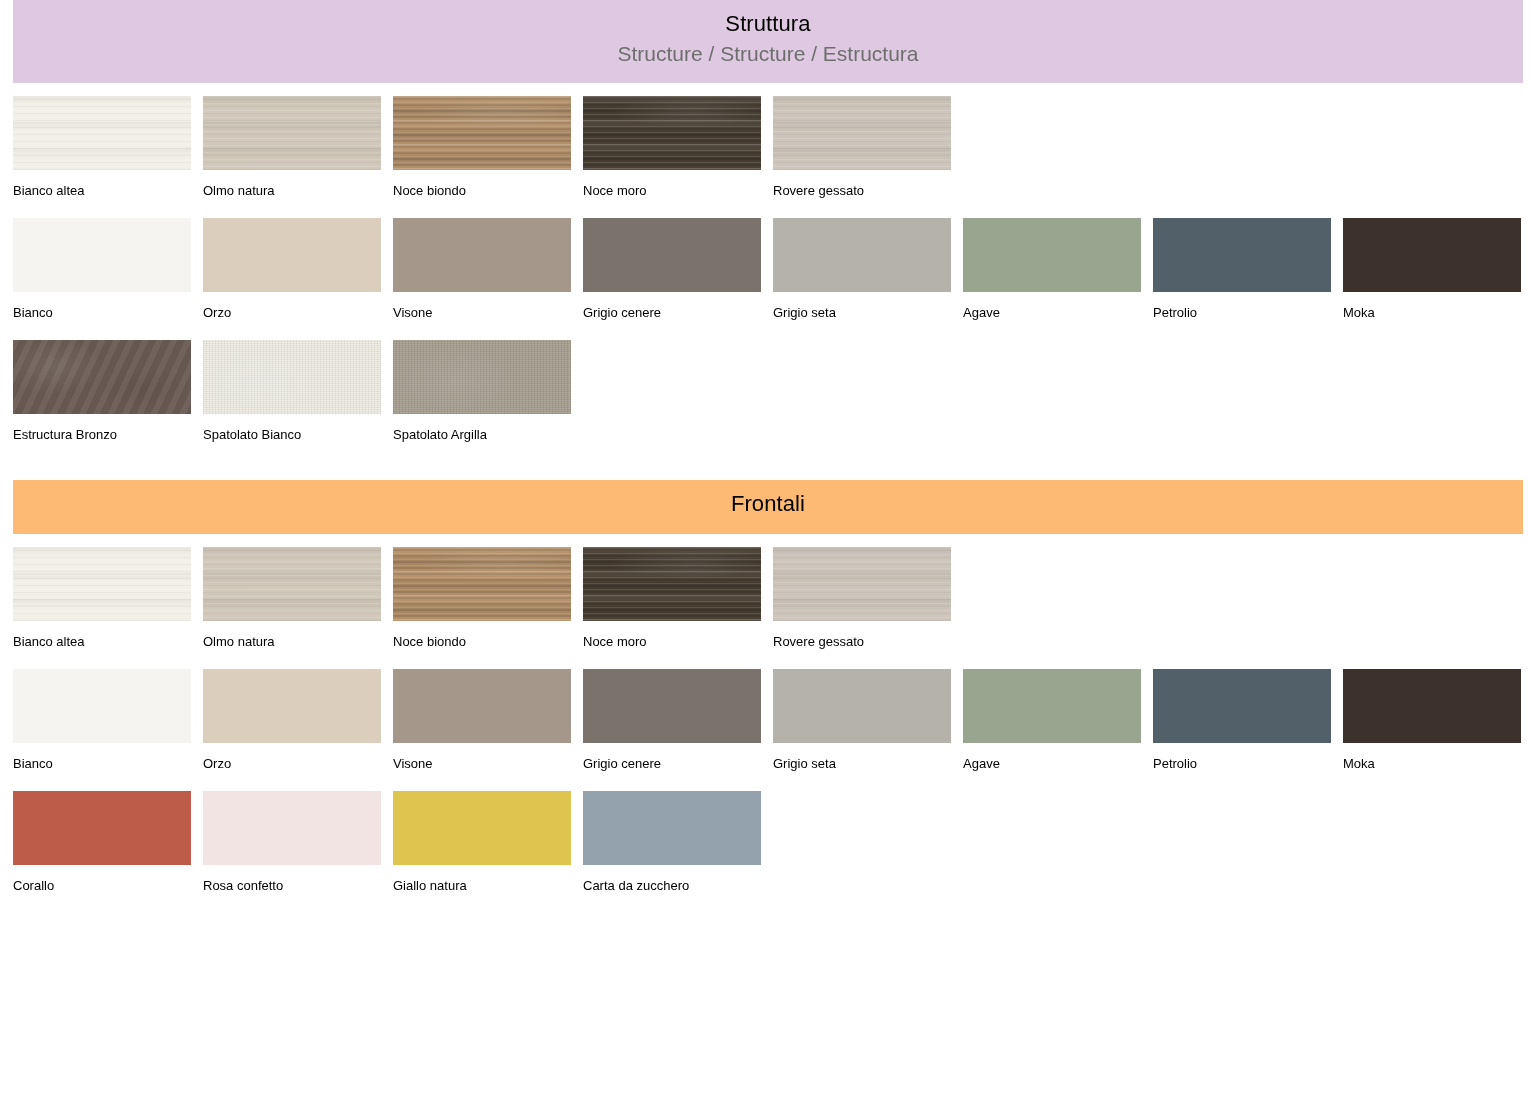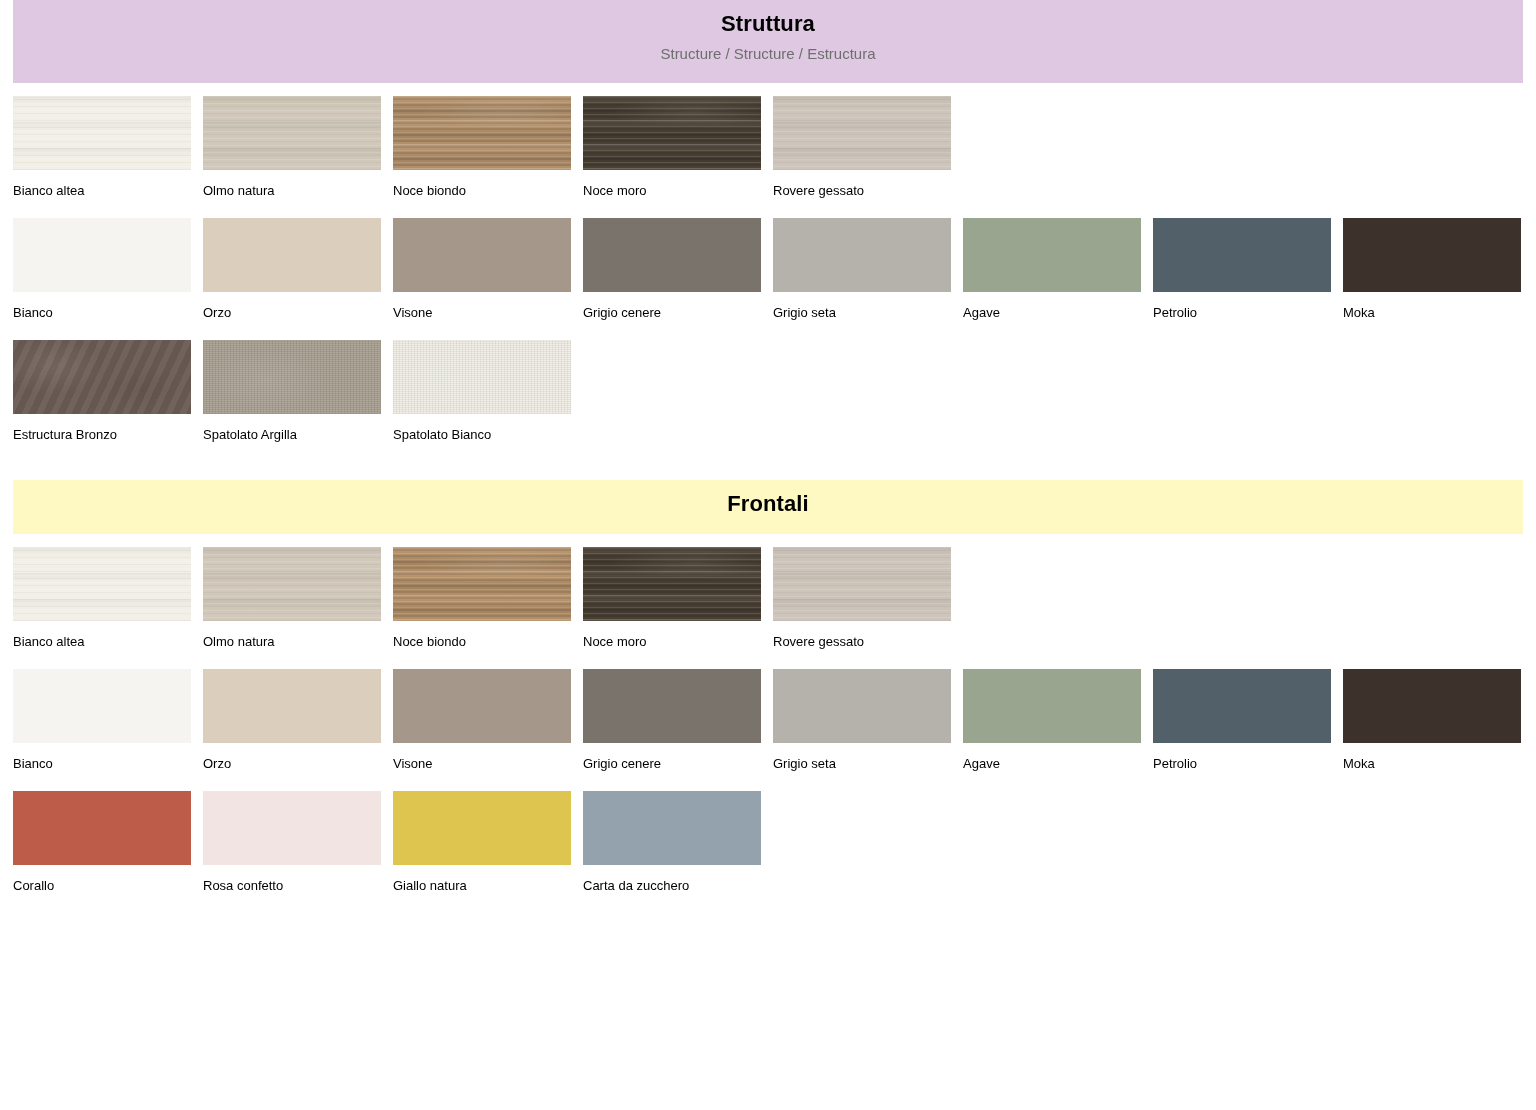--- a/index.html
+++ b/index.html
@@ -23,27 +23,27 @@
   }
 
   
   .section-banner {
     margin: 0 13px;
     padding: 10px 0 16px 0;
     text-align: center;
   }
   .banner-title {
     font-size: 22px;
-    font-weight: bold;
+    font-weight: normal;
     color: #000000;
     line-height: 28px;
     letter-spacing: 0.1px;
   }
   .banner-subtitle {
-    font-size: 15px;
+    font-size: 21px;
     font-weight: normal;
     color: #6e6e6e;
     line-height: 27px;
     margin-top: 2px;
   }
 
   
   .swatch-rows {
     padding: 0 0 0 0;
   }
@@ -245,32 +245,32 @@
             <div class="swatch-chip tex-flat" style="background-color: rgb(60, 50, 43);"></div>
             <div class="swatch-label">Moka</div>
           </div>
         </div>
         <div class="swatch-row">
           <div class="swatch-cell">
             <div class="swatch-chip tex-plaster" style="background-color: rgb(107, 92, 84);"></div>
             <div class="swatch-label">Estructura Bronzo</div>
           </div>
           <div class="swatch-cell">
+            <div class="swatch-chip tex-plaster-fine" style="background-color: rgb(238, 236, 228);"></div>
+            <div class="swatch-label">Spatolato Bianco</div>
+          </div>
+          <div class="swatch-cell">
             <div class="swatch-chip tex-plaster-fine" style="background-color: rgb(167, 157, 144);"></div>
             <div class="swatch-label">Spatolato Argilla</div>
-          </div>
-          <div class="swatch-cell">
-            <div class="swatch-chip tex-plaster-fine" style="background-color: rgb(238, 236, 228);"></div>
-            <div class="swatch-label">Spatolato Bianco</div>
           </div>
         </div>
       </div>
     </div>
     <div class="section" style="margin-top: 33px;">
-      <div class="section-banner" style="background: #fef9c3;">
+      <div class="section-banner" style="background: #fdba74;">
         <div class="banner-title">Frontali</div>
       </div>
       <div class="swatch-rows">
         <div class="swatch-row first-row">
           <div class="swatch-cell">
             <div class="swatch-chip tex-wood" style="background-color: rgb(242, 239, 231);"></div>
             <div class="swatch-label">Bianco altea</div>
           </div>
           <div class="swatch-cell">
             <div class="swatch-chip tex-wood" style="background-color: rgb(207, 198, 184);"></div>

